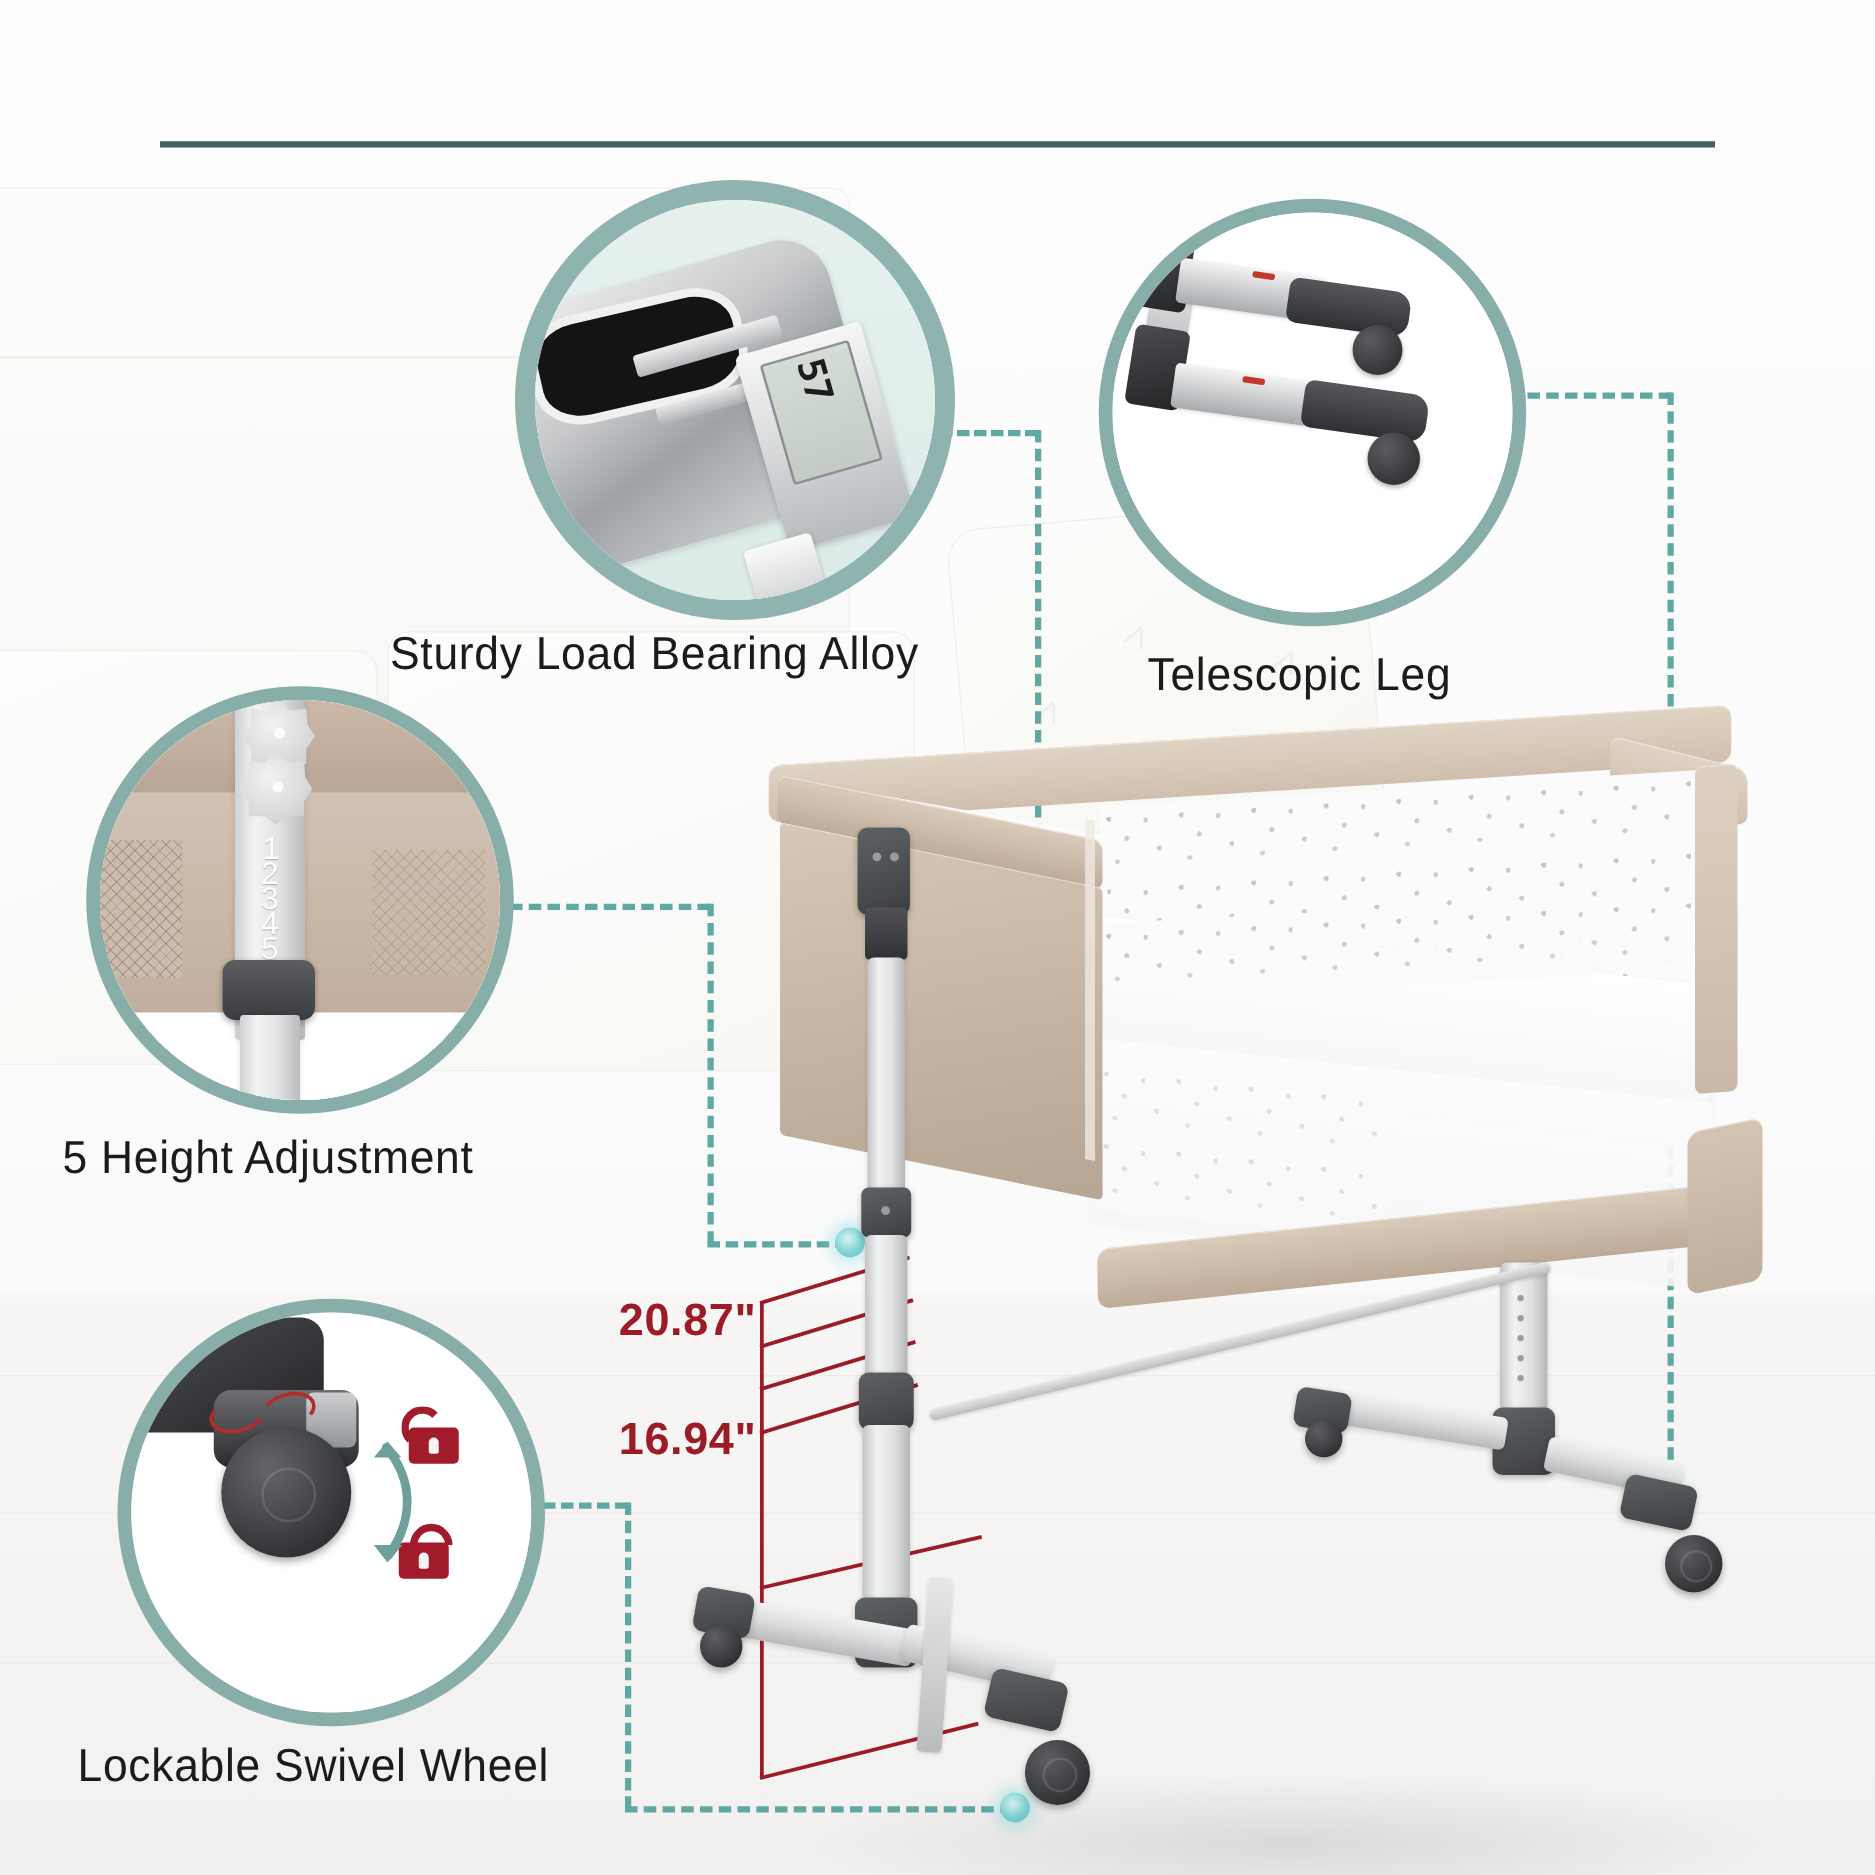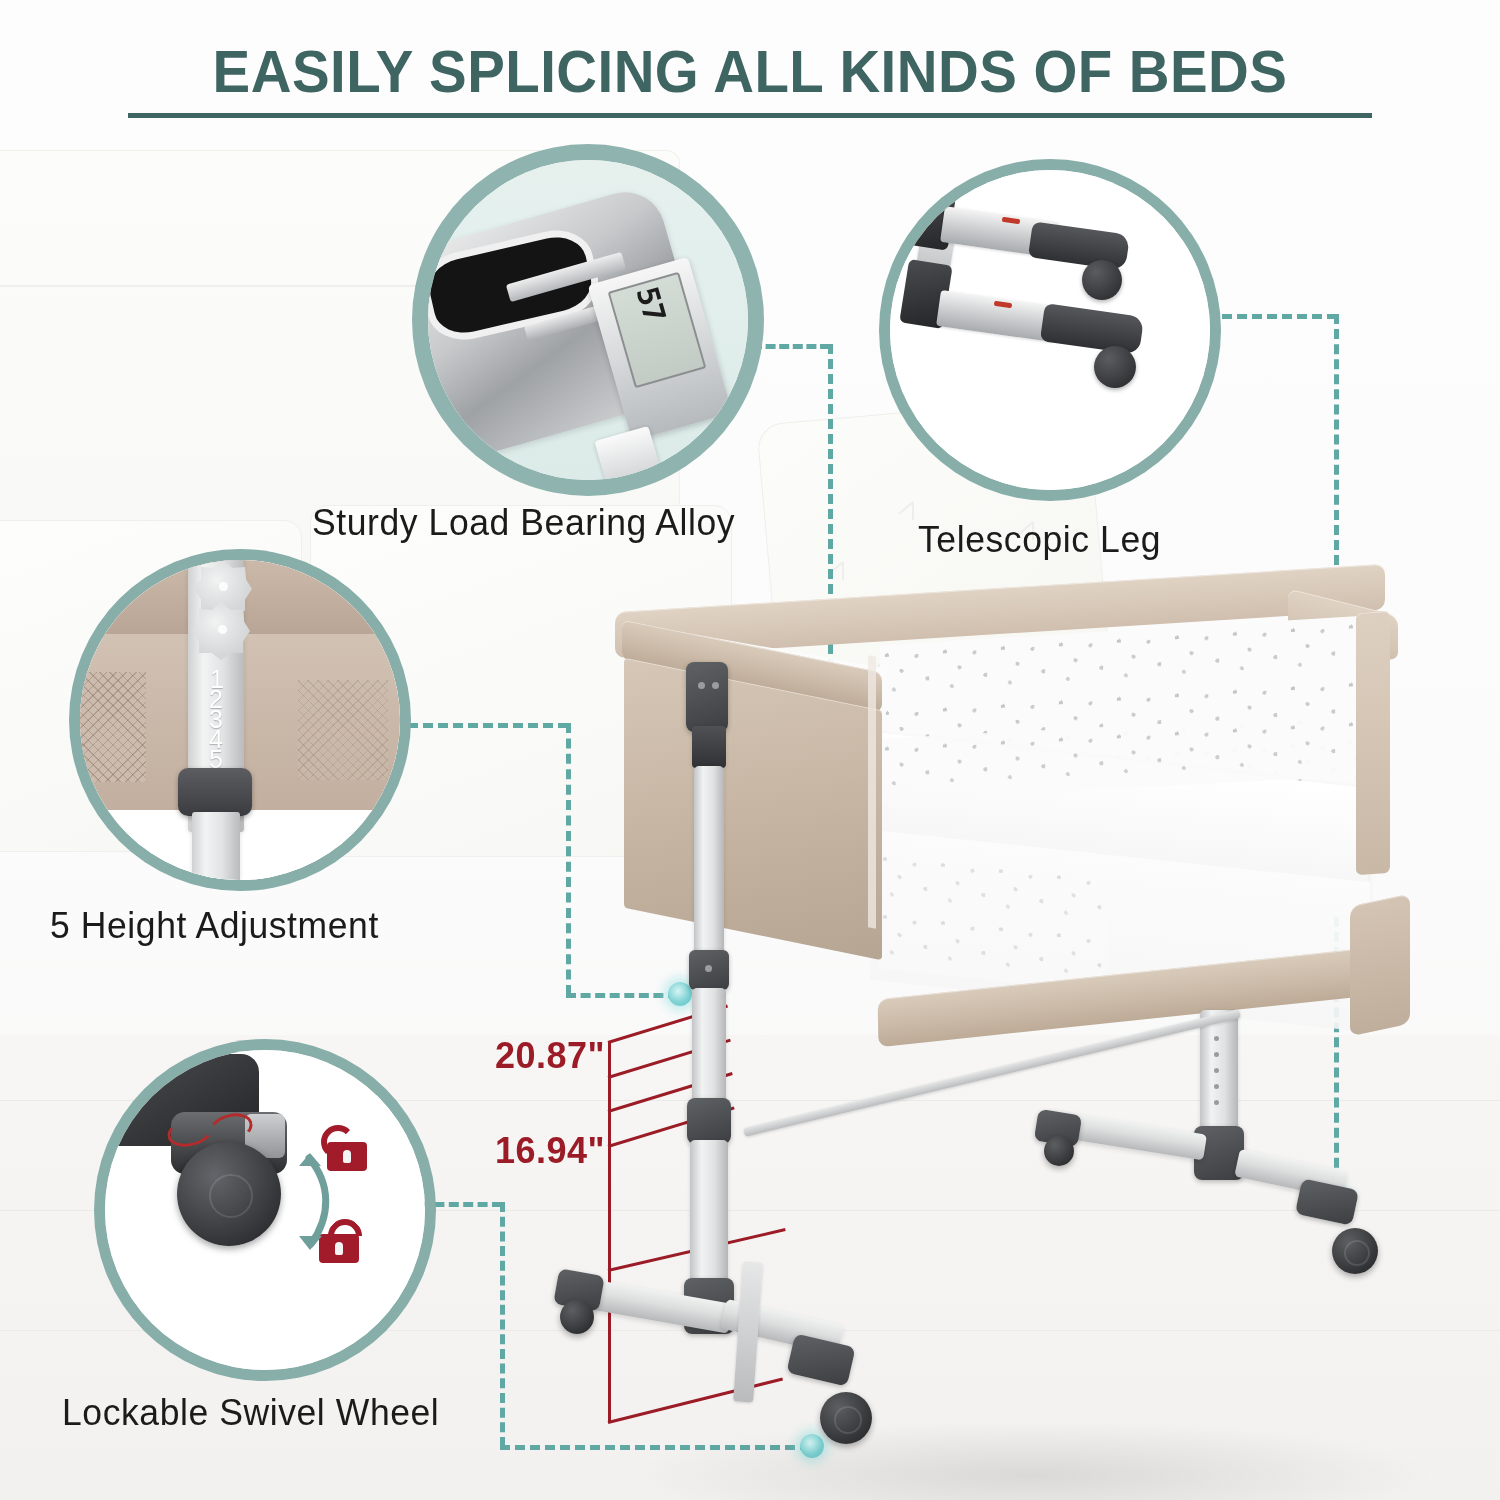--- a/index.html
+++ b/index.html
@@ -184,23 +184,20 @@
   <div class="pillow" style="left:770px;top:410px;width:330px;height:330px;"></div>
   <div class="leafsprig" style="left:830px;top:560px;"></div>
   <div class="leafsprig" style="left:900px;top:500px;"></div>
   <div class="leafsprig" style="left:960px;top:600px;"></div>
   <div class="leafsprig" style="left:870px;top:660px;"></div>
   <div class="leafsprig" style="left:1020px;top:520px;"></div>
   <div class="leafsprig" style="left:300px;top:580px;"></div>
   <div class="leafsprig" style="left:350px;top:650px;"></div>
   <div class="leafsprig" style="left:265px;top:700px;"></div>
 
-  <div class="title-wrap">
-    <div class="title">EASILY SPLICING ALL KINDS OF BEDS</div>
-  </div>
   <div class="title-rule"></div>
 
   <div class="dash-h" style="left:752px;top:344px;width:78px;"></div>
   <div class="dash-v" style="left:828px;top:344px;height:475px;"></div>
   <div class="dash-h" style="left:718px;top:818px;width:112px;"></div>
   <div class="dot" style="left:700px;top:807px;"></div>
 
   <div class="dash-h" style="left:1222px;top:314px;width:115px;"></div>
   <div class="dash-v" style="left:1334px;top:314px;height:884px;"></div>
   <div class="dot" style="left:1323px;top:1188px;"></div>

